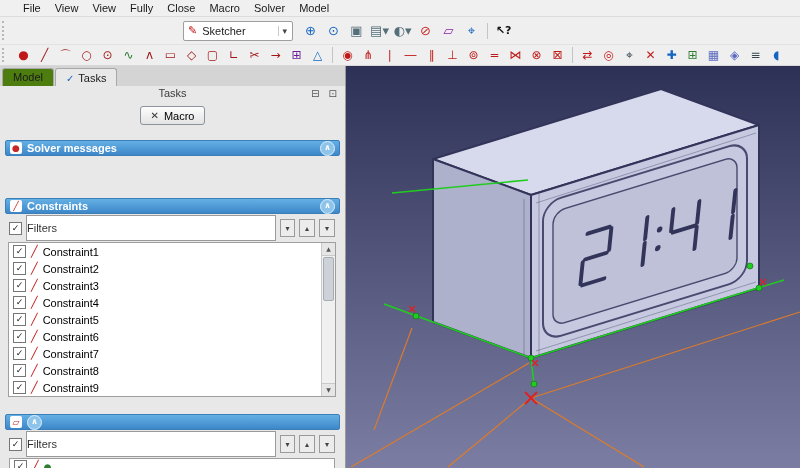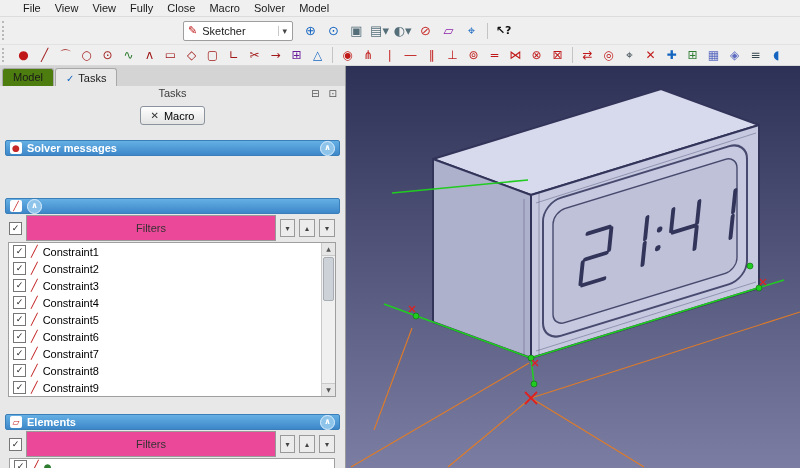--- a/index.html
+++ b/index.html
@@ -57,22 +57,22 @@
   .collapse-btn{width:13px;height:13px;border-radius:50%;background:#8ec4ea;border:1px solid #dcefff;
                 color:#fff;font-size:8px;line-height:12px;text-align:center;font-family:"DejaVu Sans",sans-serif;cursor:default;}
   .solver-body{position:absolute;left:5px;right:5px;top:70px;height:34px;background:#fff;border:1px solid #bcbcbc;box-sizing:border-box;}
   .green-msg{position:absolute;left:8px;top:9px;color:var(--msg-green);}
   .spinbox{position:absolute;right:6px;top:7px;width:30px;height:18px;border:1px solid #999;background:#f4f4f4;
            display:flex;flex-direction:column;align-items:center;justify-content:center;box-sizing:border-box;}
   .spinbox span{font-size:6px;line-height:7px;color:#555;font-family:"DejaVu Sans",sans-serif;}
   .filter-row{position:absolute;left:9px;right:10px;height:20px;display:flex;align-items:center;gap:4px;}
   .cbx{width:11px;height:11px;border:1px solid #767676;background:#fff;color:#222;font-size:9px;line-height:11px;
        text-align:center;font-family:"DejaVu Sans",sans-serif;flex:none;}
-  .combo2{flex:1;height:26px;border:1px solid #9a9a9a;background:#ec4899;display:flex;align-items:center;
-          justify-content:center;color:#333;box-sizing:border-box;}
+  .combo2{flex:1;height:26px;border:1px solid #9a9a9a;background:#ffffff;display:flex;align-items:center;
+          color:#333;box-sizing:border-box;}
   .drop-btn{width:15px;height:18px;border:1px solid #9a9a9a;background:#ececec;color:#444;font-size:8px;
             text-align:center;line-height:17px;box-sizing:border-box;font-family:"DejaVu Sans",sans-serif;}
   .mini-btn{width:16px;height:18px;border:1px solid #9a9a9a;background:#ececec;color:#444;font-size:8px;
             text-align:center;line-height:17px;box-sizing:border-box;font-family:"DejaVu Sans",sans-serif;}
   .clist{position:absolute;left:8px;right:9px;top:156px;height:155px;background:#fff;border:1px solid #9f9f9f;
          overflow:hidden;box-sizing:border-box;padding-right:13px;}
   .crow{height:17px;display:flex;align-items:center;gap:5px;padding-left:4px;}
   .cicon{color:#c01818;font-family:"DejaVu Sans",sans-serif;font-size:11px;font-weight:bold;}
   .clabel{color:#000;}
   .sb{position:absolute;right:0;top:0;bottom:0;width:13px;background:#f0f0f0;border-left:1px solid #c9c9c9;}
@@ -267,20 +267,21 @@
       </div>
 
       <div class="sect-hdr" style="top:54px;">
         <span class="hdr-ico">●</span>
         <span class="hdr-title">Solver messages</span>
         <span class="collapse-btn">∧</span>
       </div>
 
       <div class="sect-hdr" style="top:112px;">
         <span class="hdr-ico">╱</span>
+        <span class="hdr-title">Constraints</span>
         <span class="collapse-btn">∧</span>
       </div>
       <div class="filter-row" style="top:132px;">
         <span class="cbx">✓</span>
         <div class="combo2">
           <span>Filters</span>
         </div>
         <span class="drop-btn">▾</span>
         <span class="mini-btn">▴</span>
         <span class="mini-btn">▾</span>
@@ -343,21 +344,20 @@
 
           <div class="crow">
             <span class="cbx">✓</span>
             <span class="cicon">╱</span>
             <span class="clabel">Constraint9</span>
           </div>
         </div>
 
       <div class="sect-hdr" style="top:328px;">
         <span class="hdr-ico">▱</span>
-        <span class="hdr-title">Elements</span>
         <span class="collapse-btn">∧</span>
       </div>
       <div class="filter-row" style="top:348px;">
         <span class="cbx">✓</span>
         <div class="combo2">
           <span>Filters</span>
         </div>
         <span class="drop-btn">▾</span>
         <span class="mini-btn">▴</span>
         <span class="mini-btn">▾</span>

